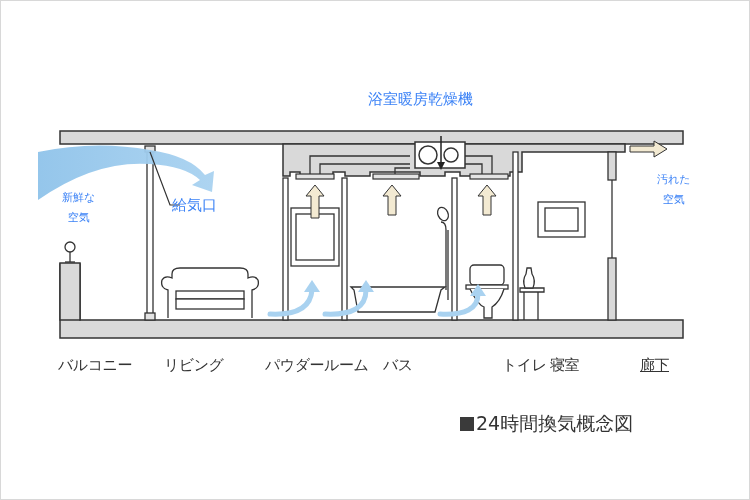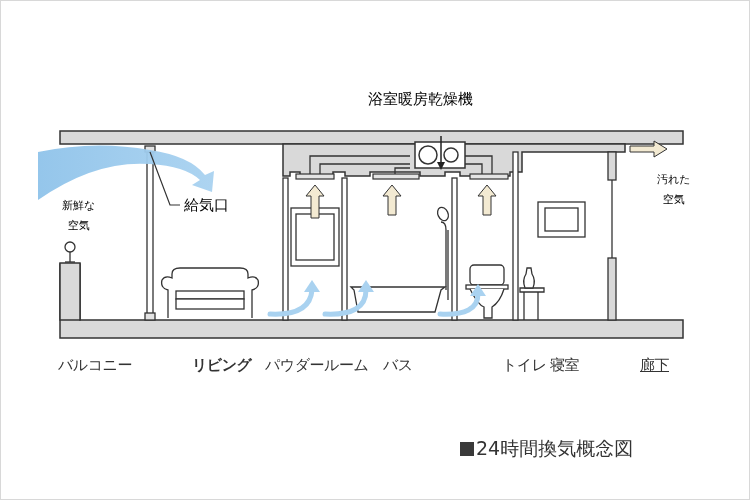--- a/index.html
+++ b/index.html
@@ -1,25 +1,25 @@
 <!DOCTYPE html>
 <html><head>
 <meta charset="utf-8">
 <style>
   html, body { margin: 0; padding: 0; background: #ffffff; }
   body { width: 750px; height: 500px; overflow: hidden; position: relative;
          font-family: "DejaVu Sans", "Liberation Sans", sans-serif; color: #333; }
   .frame { position: absolute; left: 0; top: 0; width: 748px; height: 498px;
            border: 1px solid #d8d8d8; background: #fff; }
   svg { position: absolute; left: 0; top: 0; }
-  .lbl { position: absolute; font-size: 15px; color: #000000; white-space: nowrap; line-height: 1; }
+  .lbl { position: absolute; font-size: 15px; color: #3b82f6; white-space: nowrap; line-height: 1; }
   .room-lbl { position: absolute; top: 356px; font-size: 15px; color: #333; white-space: nowrap; letter-spacing: -0.5px; }
   .multi { text-align: center; line-height: 20px; font-size: 11px; }
   .caption { position: absolute; left: 460px; top: 411px; font-size: 19px; color: #333;
-             display: flex; align-items: center; gap: 2px; margin-top: 25px; }
+             display: flex; align-items: center; gap: 2px; }
   .caption .sq { width: 14px; height: 14px; background: #3a3a3a; display: inline-block; }
 </style>
 </head>
 <body>
 
 <div class="frame"></div>
 
 <svg width="750" height="500" viewBox="0 0 750 500">
   <defs>
     <linearGradient id="freshGrad" x1="0" x2="1" y1="0" y2="0">
@@ -137,34 +137,34 @@
     <path d="M483 215 L483 196 L478 196 L487 185 L496 196 L491 196 L491 215 Z"></path>
   </g>
 
   <g fill="#f3ead2" stroke="#333" stroke-width="1">
     <path d="M630 146 L654 146 L654 141 L667 149 L654 157 L654 152 L630 152 Z"></path>
   </g>
 </svg>
 
 <div class="lbl" style="left:368px; top:92px;">浴室暖房乾燥機</div>
 
-<div class="lbl" style="left:184px; top:198px;">給気口</div>
+<div class="lbl" style="left:172px; top:198px;">給気口</div>
 
-<div class="lbl multi" style="left:62px; top:196px;">
+<div class="lbl multi" style="left:62px; top:188px;">
   <div>新鮮な</div>
   <div>空気</div>
 </div>
 
 <div class="lbl multi" style="left:657px; top:170px;">
   <div>汚れた</div>
   <div>空気</div>
 </div>
 
 <div class="room-lbl" style="left:58px;">バルコニー</div>
-<div class="room-lbl" style="left:192px;font-weight:bold;">リビング</div>
+<div class="room-lbl" style="left:164px;">リビング</div>
 <div class="room-lbl" style="left:265px;text-align:center;">パウダールーム</div>
 <div class="room-lbl" style="left:383px;">バス</div>
 <div class="room-lbl" style="left:462px;margin-left:40px;">トイレ</div>
 <div class="room-lbl" style="left:550px;">寝室</div>
 <div class="room-lbl" style="left:640px;text-decoration:underline;">廊下</div>
 
 <div class="caption">
   <span class="sq"></span>
   <span>24時間換気概念図</span>
 </div>

